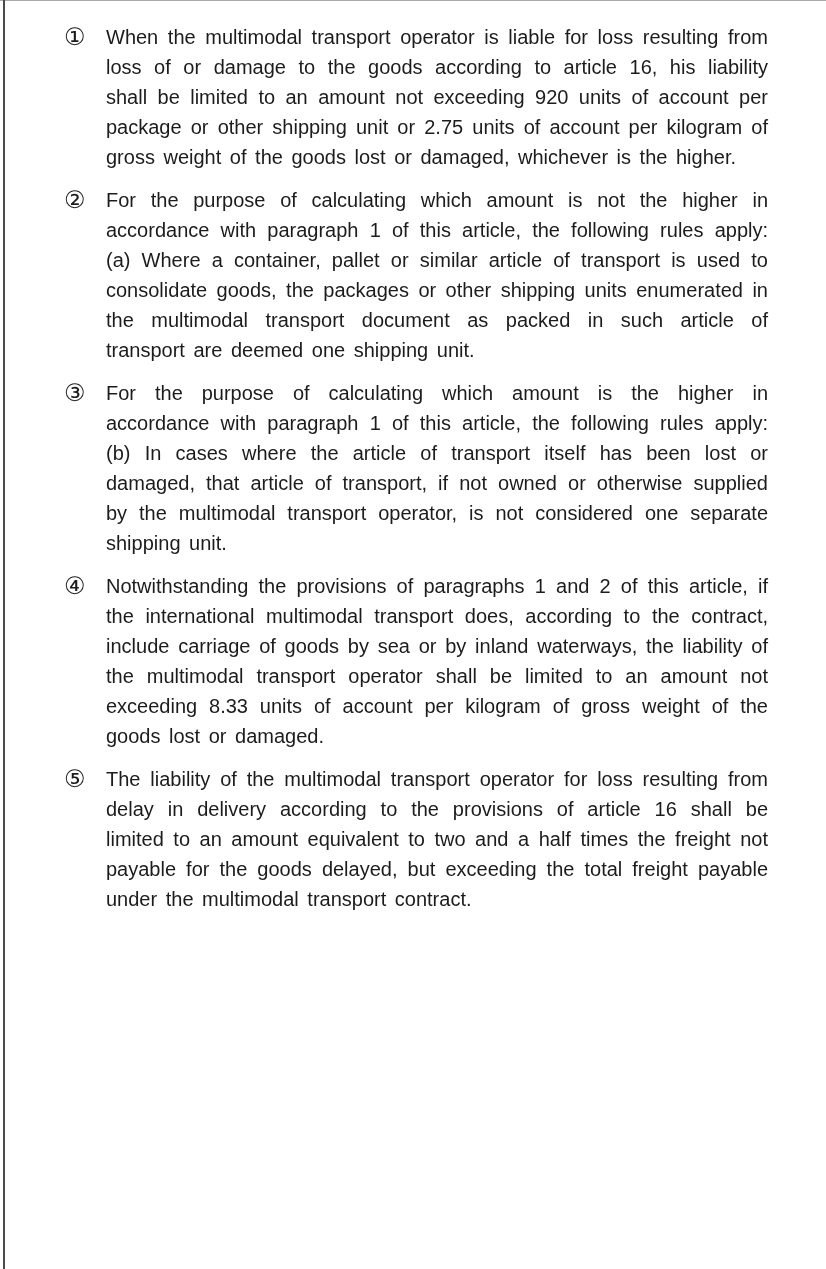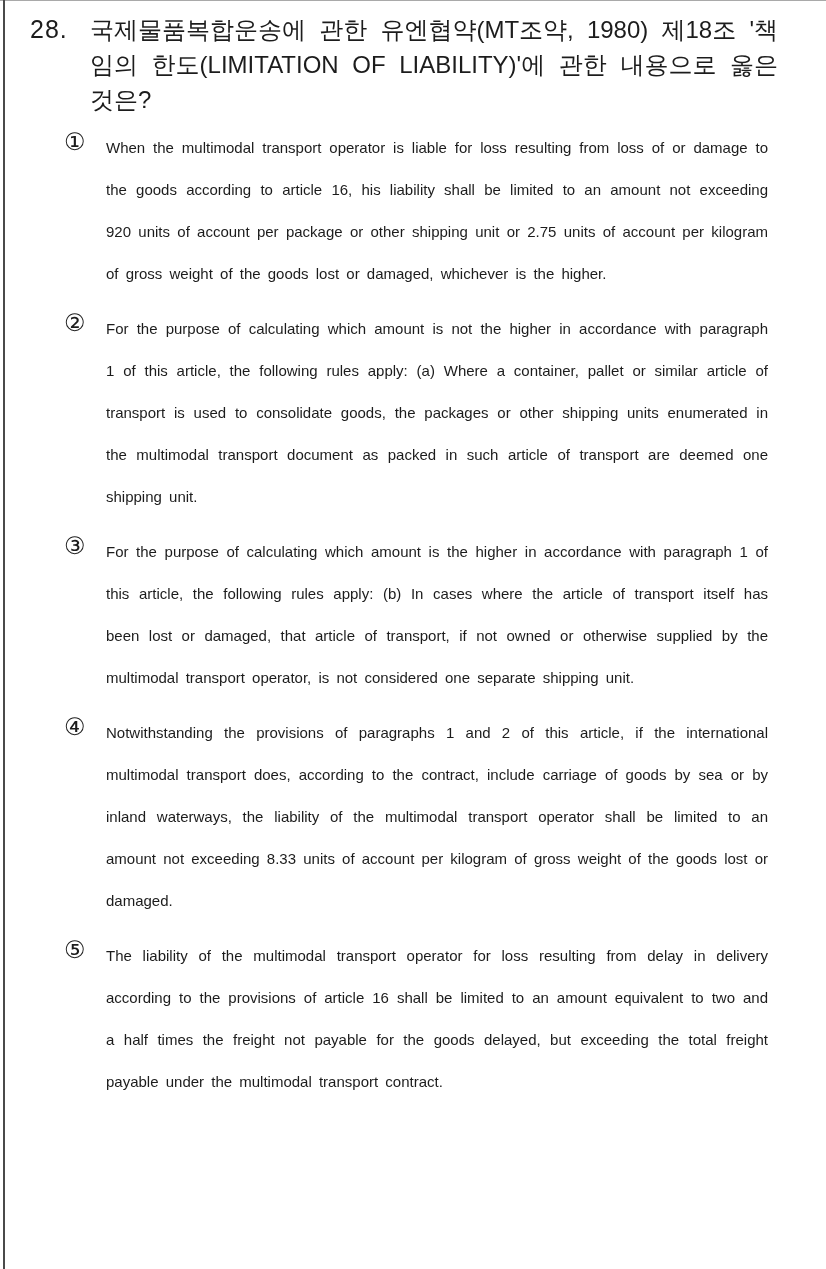--- a/index.html
+++ b/index.html
@@ -54,39 +54,35 @@
     align-items: flex-start;
     margin-bottom: 13px;
   }
   .option-marker {
     flex: 0 0 42px;
     font-size: 24px;
     line-height: 30px;
   }
   .option-text {
     width: 662px;
-    font-size: 15px;
-    line-height: 42px;
+    font-size: 20px;
+    line-height: 30px;
     text-align: justify;
     word-spacing: 3px;
   }
 </style>
 </head>
 <body>
 
 <div class="page">
   <div class="top-rule"></div>
   <div class="left-rule"></div>
 
   <div class="content">
 
-    <div class="question-block">
-      <div class="question-number">28.</div>
-      <div class="question-text">국제물품복합운송에 관한 유엔협약(MT조약, 1980) 제18조 '책임의 한도(LIMITATION OF LIABILITY)'에 관한 내용으로 옳은 것은?</div>
-    </div>
 
     <div class="options-list">
 
       <div class="option-item">
         <div class="option-marker">①</div>
         <div class="option-text">When the multimodal transport operator is liable for loss resulting from loss of or damage to the goods according to article 16, his liability shall be limited to an amount not exceeding 920 units of account per package or other shipping unit or 2.75 units of account per kilogram of gross weight of the goods lost or damaged, whichever is the higher.</div>
       </div>
 
       <div class="option-item">
         <div class="option-marker">②</div>

